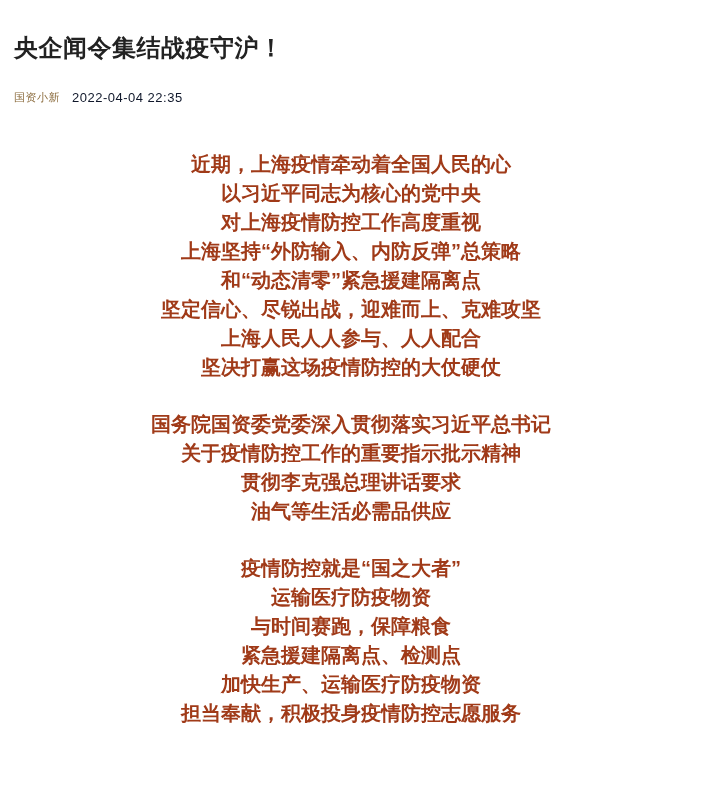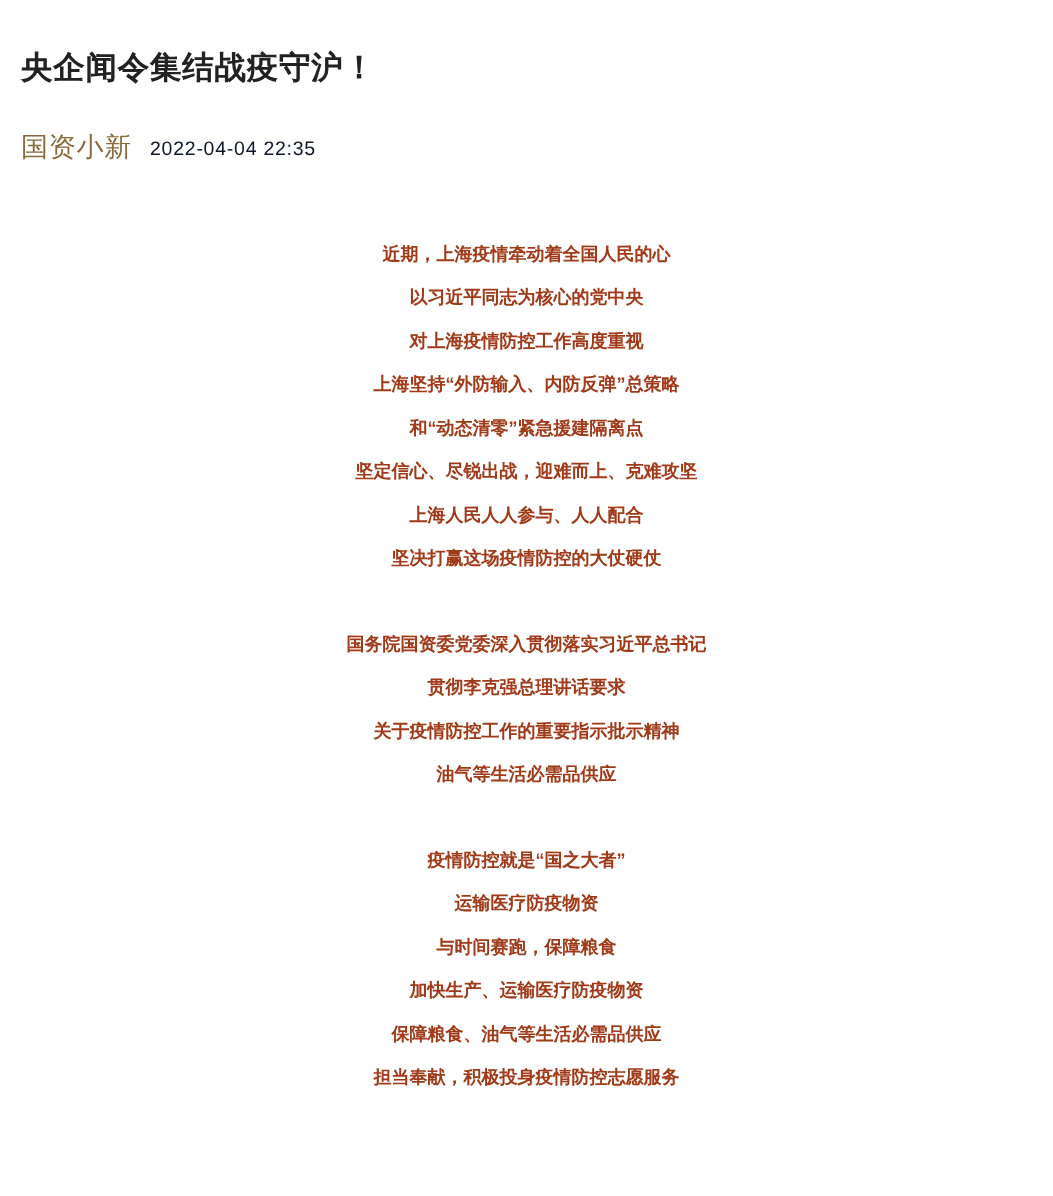--- a/index.html
+++ b/index.html
@@ -13,53 +13,53 @@
     font-family: "Liberation Sans", sans-serif;
     color: #333333;
     overflow: hidden;
   }
   .page {
     width: 702px;
     box-sizing: border-box;
     padding: 0;
   }
   .article-title {
-    font-size: 21px;
+    font-size: 24px;
     font-weight: bold;
     color: #222222;
     letter-spacing: 0.5px;
     padding: 16px 14px 0 14px;
     line-height: 32px;
   }
   .meta-row {
     padding: 10px 14px 0 14px;
     display: flex;
     align-items: center;
     gap: 12px;
   }
   .meta-source {
-    font-size: 18px;
+    font-size: 11px;
     color: #8a6a3b;
     letter-spacing: 0.5px;
   }
   .meta-date {
     font-size: 13px;
     color: #0f172a;
     font-family: "Liberation Sans", sans-serif;
     letter-spacing: 0.5px;
   }
   .divider {
     height: 1px;
     background: transparent;
     margin-top: 18px;
   }
   .body-block {
     text-align: center;
     color: #a03a18;
-    font-size: 12px;
+    font-size: 20px;
     font-weight: bold;
     line-height: 29px;
     padding: 0 30px;
   }
   .body-block.first {
     margin-top: 26px;
   }
   .body-block p {
     margin: 0;
     padding: 0;
@@ -91,30 +91,30 @@
     <p>和“动态清零”紧急援建隔离点</p>
     <p>坚定信心、尽锐出战，迎难而上、克难攻坚</p>
     <p>上海人民人人参与、人人配合</p>
     <p>坚决打赢这场疫情防控的大仗硬仗</p>
   </div>
 
   <div class="block-gap"></div>
 
   <div class="body-block">
     <p>国务院国资委党委深入贯彻落实习近平总书记</p>
+    <p>关于疫情防控工作的重要指示批示精神</p>
     <p>贯彻李克强总理讲话要求</p>
-    <p>关于疫情防控工作的重要指示批示精神</p>
     <p>油气等生活必需品供应</p>
   </div>
 
   <div class="block-gap"></div>
 
   <div class="body-block">
     <p>疫情防控就是“国之大者”</p>
     <p>运输医疗防疫物资</p>
     <p>与时间赛跑，保障粮食</p>
+    <p>紧急援建隔离点、检测点</p>
     <p>加快生产、运输医疗防疫物资</p>
-    <p>保障粮食、油气等生活必需品供应</p>
     <p>担当奉献，积极投身疫情防控志愿服务</p>
 
   </div>
 
 </div>
 
 </body></html>

